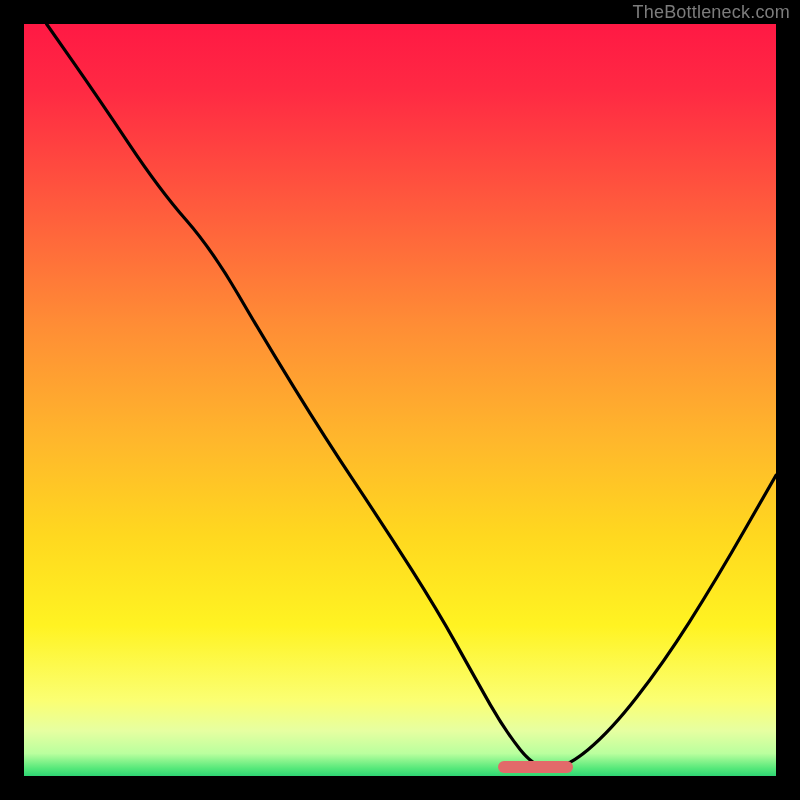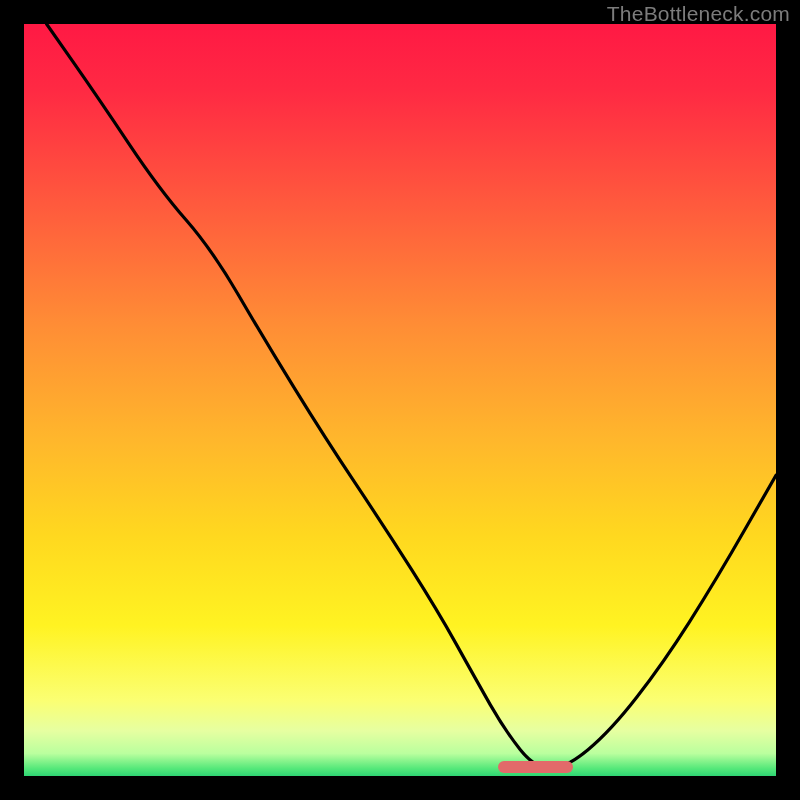--- a/index.html
+++ b/index.html
@@ -39,21 +39,21 @@
       #baff9e 97%,
       #55e87a 99%,
       #2ed573 100%
     );
   }
   .watermark {
     position: absolute;
     top: 2px;
     right: 10px;
     color: #7c7c7c;
-    font-size: 21px;
+    font-size: 18px;
     font-weight: 500;
     letter-spacing: 0.2px;
     user-select: none;
   }
   svg.curve {
     position: absolute;
     top: 0;
     left: 0;
     width: 752px;
     height: 752px;

